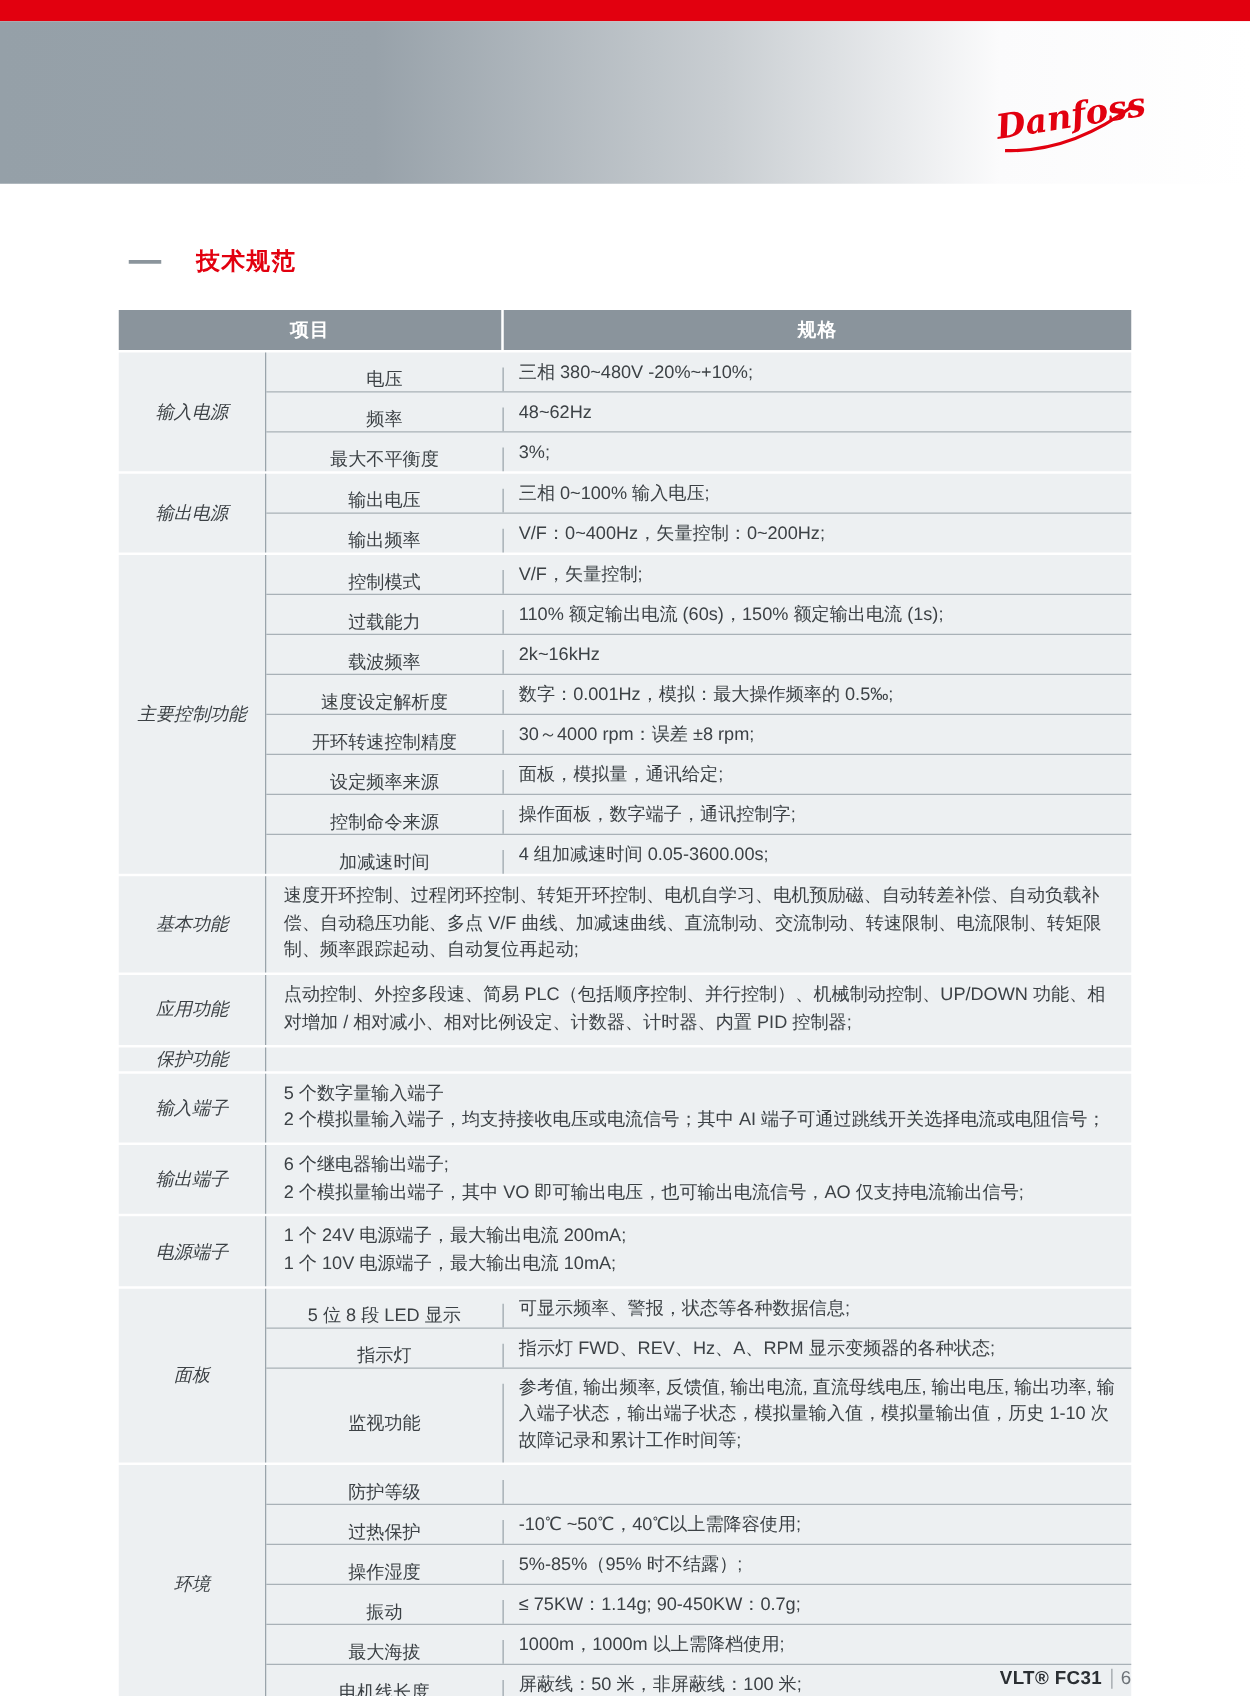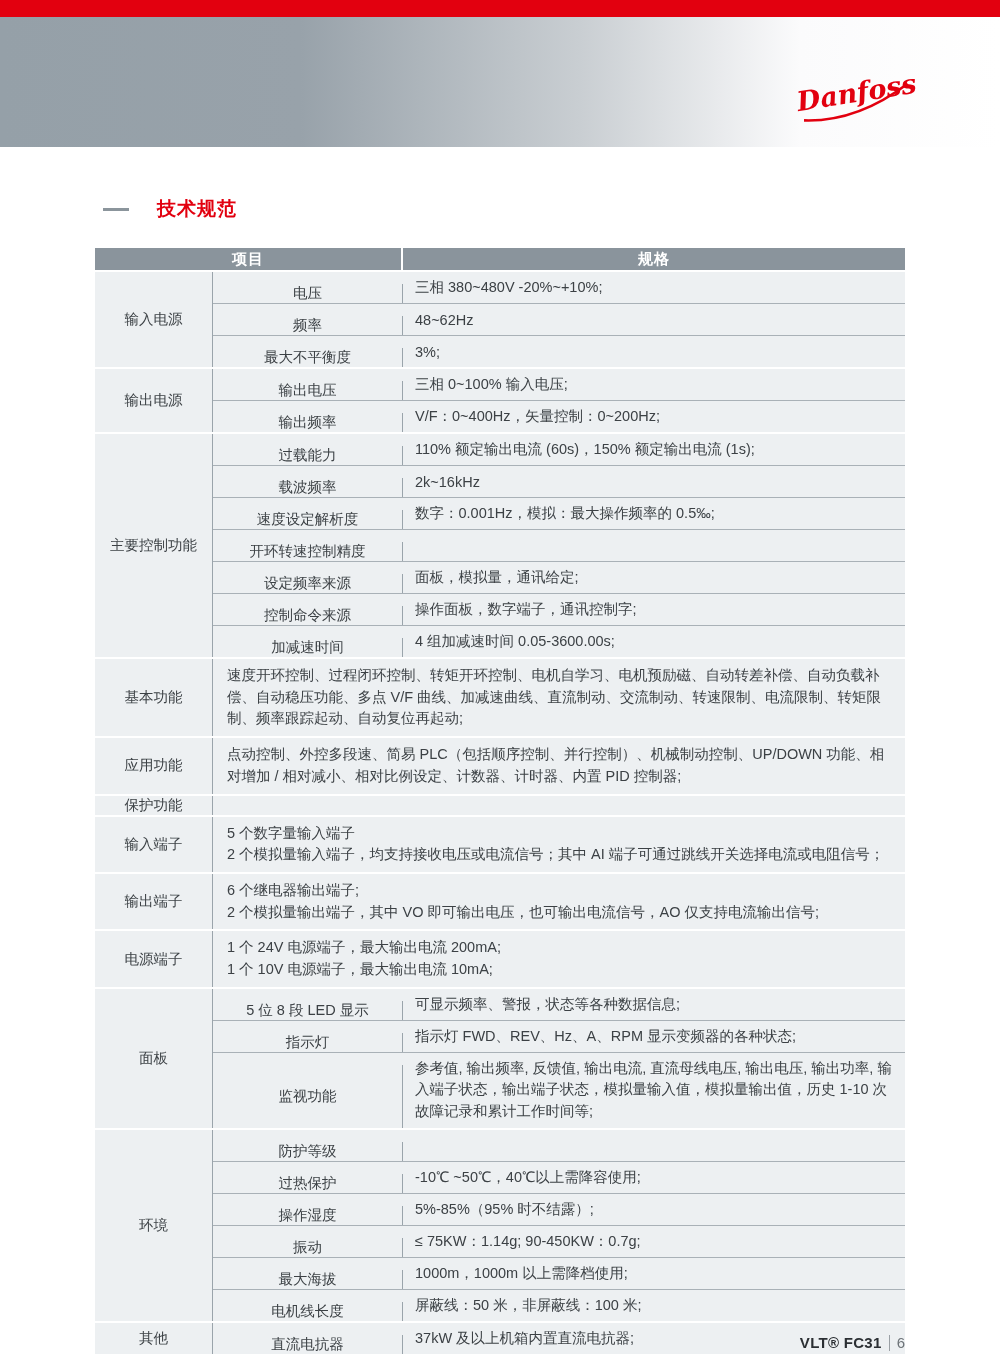--- a/index.html
+++ b/index.html
@@ -10,27 +10,27 @@
   }
   .top-red-bar{position:absolute;left:0;top:0;width:1000px;height:17px;background:#e2000f;}
   .banner{position:absolute;left:0;top:17px;width:1000px;height:130px;
     background:linear-gradient(to right,#95a0a8 0%,#98a2aa 30%,#c9ced2 58%,#fbfbfc 80%,#ffffff 100%);}
   .logo-wrap{position:absolute;left:791px;top:68px;width:130px;height:58px;}
   .section-title-row{position:absolute;left:103px;top:196px;height:26px;display:flex;align-items:center;gap:28px;}
   .title-dash{width:26px;height:3px;background:#8b959c;}
   .section-title{font-size:19px;font-weight:bold;color:#e2000f;letter-spacing:1px;}
 
   .tbl{position:absolute;left:95px;top:248px;width:810px;font-size:14.5px;}
-  .thead{display:flex;height:22px;background:#8a949c;color:#ffffff;font-weight:bold;font-size:15px;margin-bottom:2px;}
+  .thead{display:flex;height:32px;background:#8a949c;color:#ffffff;font-weight:bold;font-size:15px;margin-bottom:2px;}
   .th-item{width:308px;box-sizing:border-box;border-right:2px solid #ffffff;display:flex;align-items:center;justify-content:center;letter-spacing:1px;}
   .th-spec{flex:1;display:flex;align-items:center;justify-content:center;letter-spacing:1px;}
 
   .grp{display:flex;background:#edf0f2;margin-bottom:2px;}
   .grp-label{flex:0 0 118px;width:118px;box-sizing:border-box;border-right:1px solid #9aa4ab;
-    display:flex;align-items:center;justify-content:center;text-align:center;}
+    display:flex;align-items:center;justify-content:center;text-align:center;font-style:italic;}
   .grp-body{flex:1;display:flex;flex-direction:column;min-width:0;}
   .row{display:flex;min-height:25px;}
   .row + .row{border-top:1px solid #a9b1b7;}
   .row-sub{flex:0 0 190px;width:190px;box-sizing:border-box;border-right:1px solid #9aa4ab;
     display:flex;align-items:center;justify-content:center;text-align:center;margin-top:12px;}
   .row-spec{flex:1;display:flex;align-items:center;padding:2px 12px;min-width:0;}
   .row-spec.multi{display:block;padding:5px 12px;line-height:21.7px;}
   .merged{padding:6px 14px;line-height:21.7px;display:flex;flex-direction:column;justify-content:center;min-width:0;}
   .merged .line{white-space:nowrap;}
   .merged.wrap p{margin:0;white-space:normal;}
@@ -96,33 +96,38 @@
         <div class="row-sub">输出频率</div>
         <div class="row-spec">V/F：0~400Hz，矢量控制：0~200Hz;</div>
       </div>
     </div>
   </div>
 
   <div class="grp">
     <div class="grp-label">主要控制功能</div>
     <div class="grp-body">
       <div class="row">
+        <div class="row-sub">控制模式</div>
+        <div class="row-spec">V/F，矢量控制;</div>
+      </div>
+      <div class="row">
         <div class="row-sub">过载能力</div>
         <div class="row-spec">110% 额定输出电流 (60s)，150% 额定输出电流 (1s);</div>
       </div>
       <div class="row">
         <div class="row-sub">载波频率</div>
         <div class="row-spec">2k~16kHz</div>
       </div>
       <div class="row">
         <div class="row-sub">速度设定解析度</div>
         <div class="row-spec">数字：0.001Hz，模拟：最大操作频率的 0.5‰;</div>
       </div>
       <div class="row">
         <div class="row-sub">开环转速控制精度</div>
+        <div class="row-spec">30～4000 rpm：误差 ±8 rpm;</div>
       </div>
       <div class="row">
         <div class="row-sub">设定频率来源</div>
         <div class="row-spec">面板，模拟量，通讯给定;</div>
       </div>
       <div class="row">
         <div class="row-sub">控制命令来源</div>
         <div class="row-spec">操作面板，数字端子，通讯控制字;</div>
       </div>
       <div class="row">

